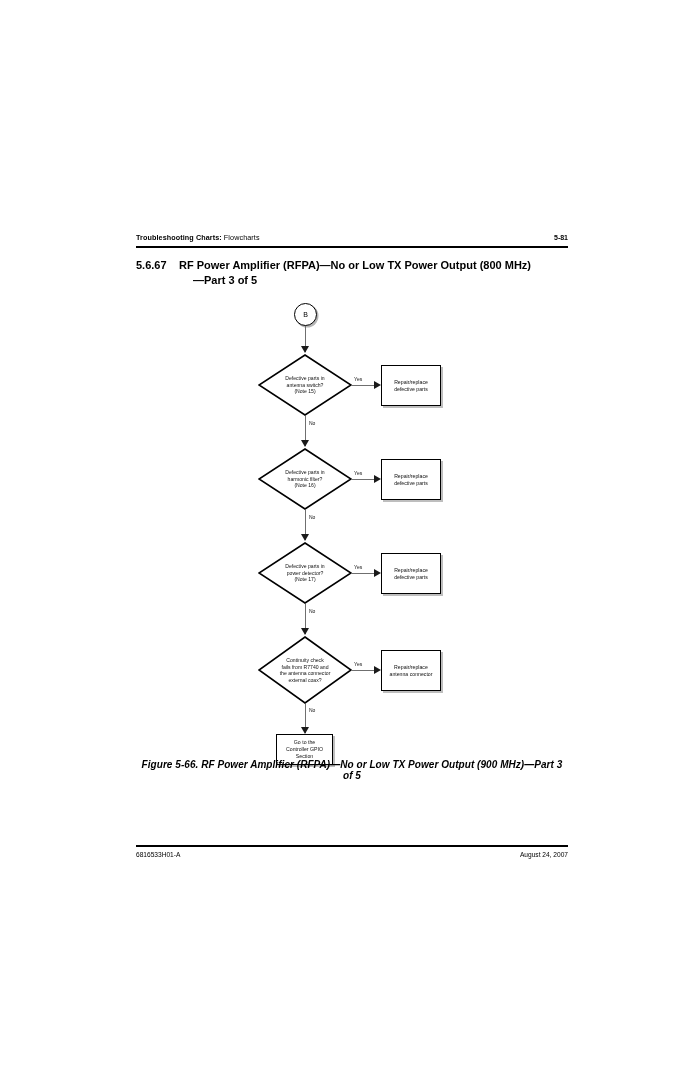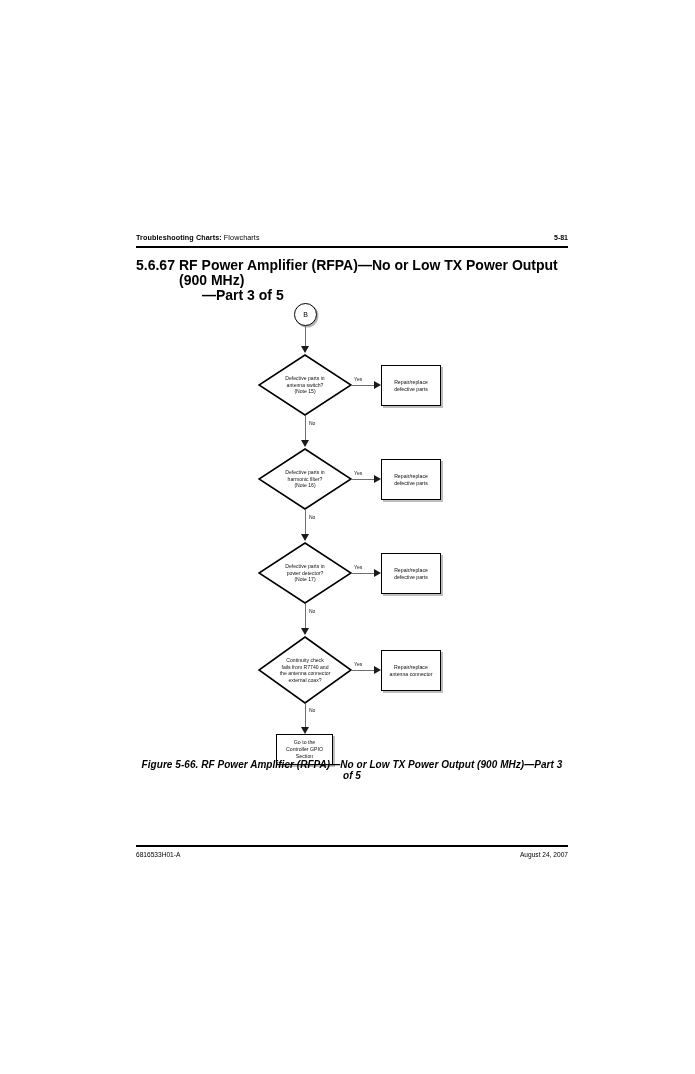--- a/index.html
+++ b/index.html
@@ -51,36 +51,36 @@
     height: 1.6px;
     background: #000;
   }
 
   
   .section-heading {
     position: absolute;
     left: 136px;
     top: 258px;
     width: 440px;
-    font-size: 14px;
+    font-size: 11px;
     font-weight: bold;
     line-height: 15px;
   }
   .section-num {
     position: absolute;
     left: 0;
     top: 0;
   }
   .section-title {
     display: block;
     margin-left: 43px;
   }
   .section-title .line2 {
     display: block;
-    margin-left: 23px;
+    margin-left: 14px;
   }
 
   
   .flow {
     position: absolute;
     left: 250px;
     top: 300px;
     width: 215px;
     height: 455px;
   }
@@ -213,21 +213,21 @@
     <div class="header-left">
       <b>Troubleshooting Charts:</b><span class="light"> Flowcharts</span>
     </div>
     <div class="header-page">5-81</div>
   </div>
   <div class="header-rule"></div>
 
   <div class="section-heading">
     <span class="section-num">5.6.67</span>
     <span class="section-title">
-      <span>RF Power Amplifier (RFPA)—No or Low TX Power Output (900 MHz)</span>
+      <span>RF Power Amplifier (RFPA)—No or Low TX Power Output (800 MHz)</span>
       <span class="line2">—Part 3 of 5</span>
     </span>
   </div>
 
   <div class="flow">
 
     <div class="node connector" style="left:44px; top:3px;">
       <span>B</span>
     </div>
     <div class="vline" style="left:54.6px; top:26px; height:26px;"></div>

